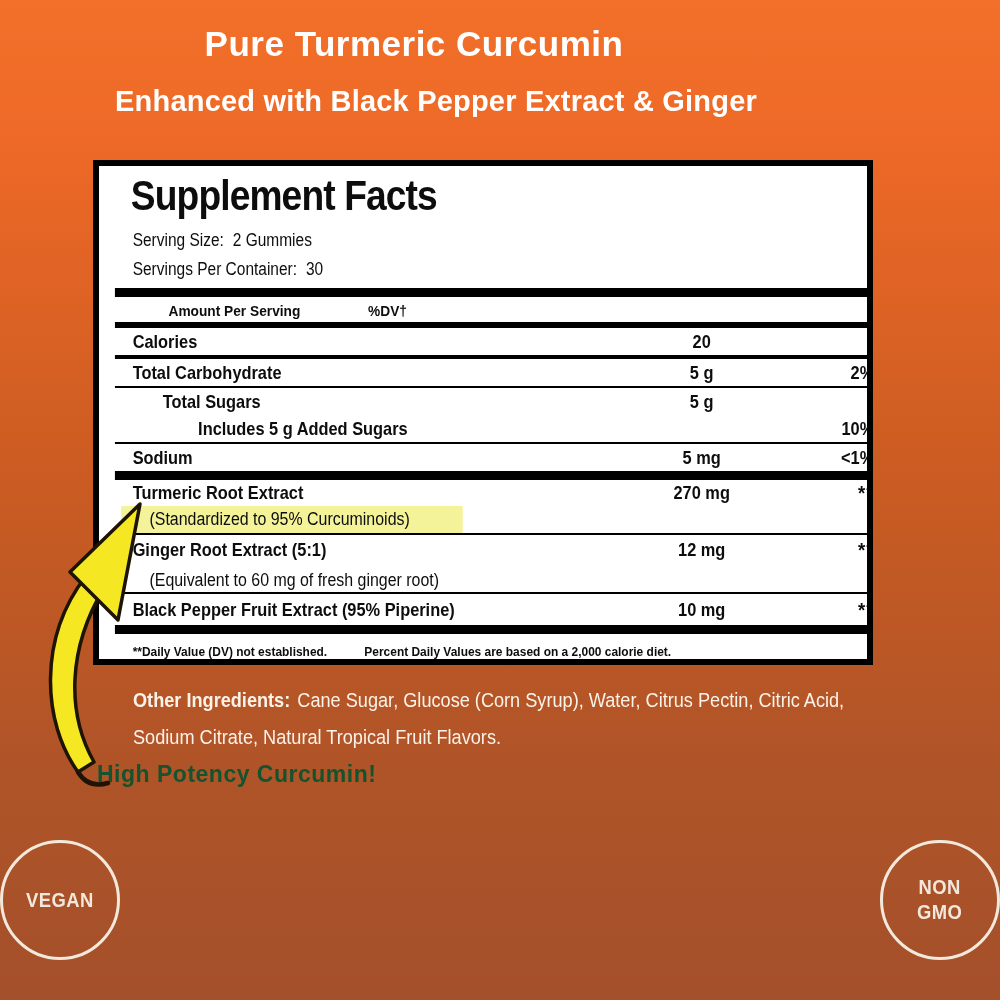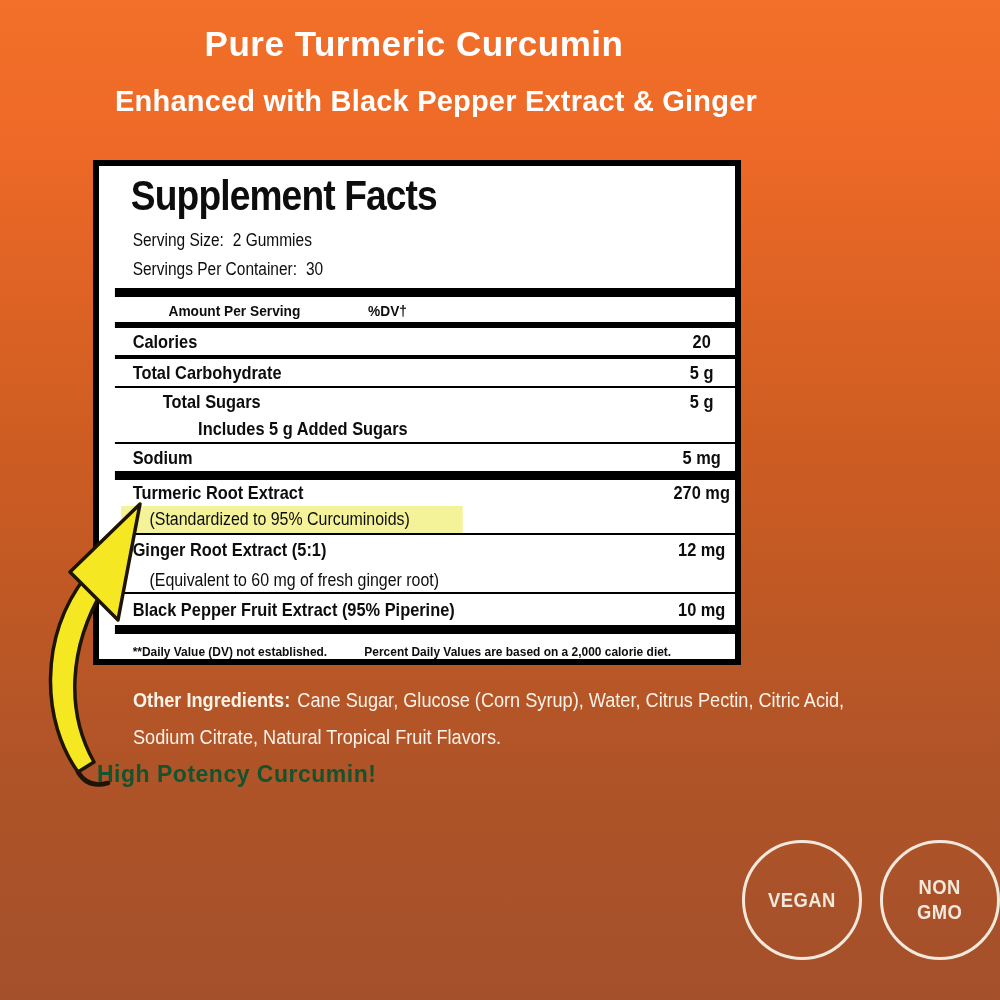--- a/index.html
+++ b/index.html
@@ -16,21 +16,21 @@
     position:absolute;top:24px;left:0;width:828px;text-align:center;
     color:#FFFFFF;font-size:35px;font-weight:bold;letter-spacing:.5px;margin:0;
   }
   .hero-subtitle{
     position:absolute;top:85px;left:0;width:872px;text-align:center;
     color:#FFFFFF;font-size:29px;font-weight:bold;letter-spacing:.2px;margin:0;
   }
 
   
   .sf-panel{
-    position:absolute;left:93px;top:160px;width:648px;height:505px;
+    position:absolute;left:93px;top:160px;width:780px;height:505px;
     background:#FFFFFF;border:6px solid #000;box-sizing:border-box;overflow:hidden;
   }
   .sf-inner{
     width:906px;transform:scaleX(0.885);transform-origin:0 0;
     box-sizing:border-box;padding:4px 30px 0 38px;color:#0D0D0D;
   }
   .sf-title{font-size:42px;line-height:44px;font-weight:bold;letter-spacing:-1px;margin:4px 0 8px -2px;}
   .serv{font-size:17.5px;line-height:29px;font-weight:normal;}
   .serv .v{margin-left:10px;}
   .sep{background:#000;margin-left:-20px;margin-right:-20px;}
@@ -68,21 +68,21 @@
   
   .callout{
     position:absolute;left:97px;top:761px;
     color:#14532d;font-size:23px;font-weight:bold;letter-spacing:.5px;
   }
   .arrow-svg{position:absolute;left:28px;top:490px;width:150px;height:300px;z-index:5;}
 
   
   .badges{
     position:absolute;left:0;top:840px;width:1000px;
-    display:flex;justify-content:flex-end;gap:18px;
+    display:flex;justify-content:space-between;gap:18px;
   }
   .badge{
     width:120px;height:120px;border:3px solid #F2E9DC;border-radius:50%;
     box-sizing:border-box;display:flex;align-items:center;justify-content:center;
     color:#F2E9DC;text-align:center;
   }
   .badge-text{transform:scaleX(0.92);font-size:20px;font-weight:bold;line-height:1.24;letter-spacing:.5px;}
   .bl{display:block;}
 </style>
 </head>

